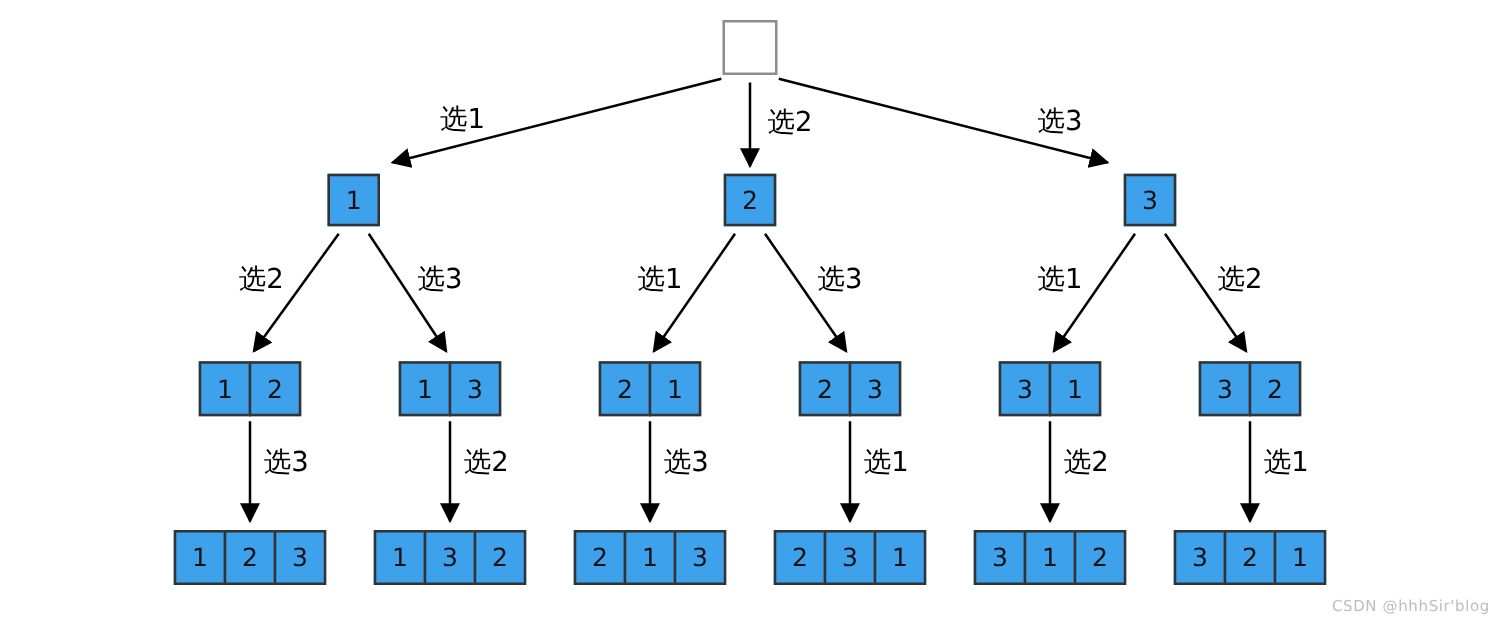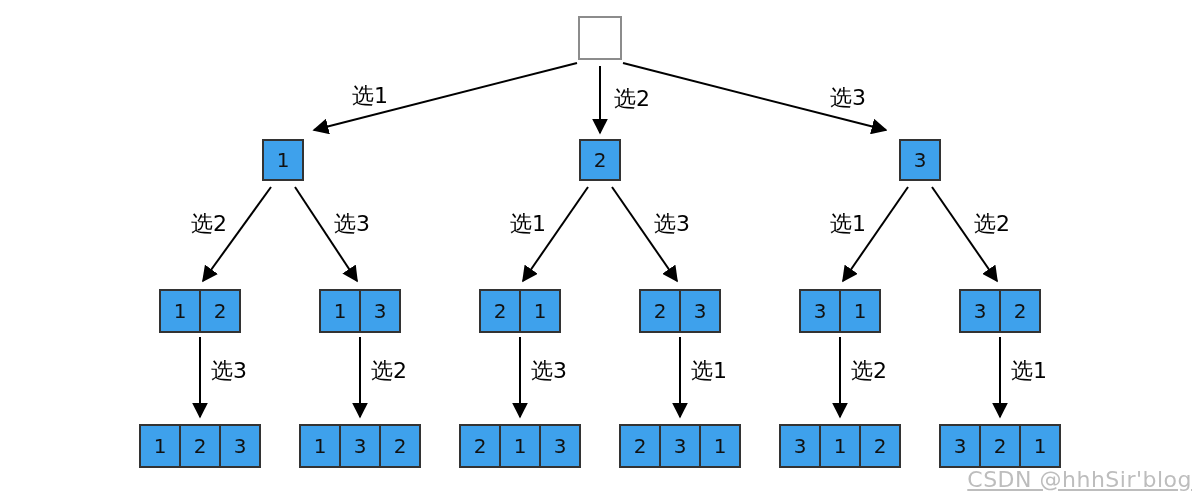--- a/index.html
+++ b/index.html
@@ -42,24 +42,23 @@
     transform: translate(-50%, -50%);
     font-size: 22px;
     color: var(--label-text, #000000);
     white-space: nowrap;
     line-height: 1;
   }
   .watermark {
     position: absolute;
     right: 8px;
     bottom: 8px;
-    font-size: 22px;
+    font-size: 12px;
     color: var(--watermark-color, #BDBDBD);
     letter-spacing: 0.5px;
-    text-decoration: underline;
   }
 </style>
 </head>
 <body>
 
 <div class="stage">
   <svg class="edges-svg" id="edges-svg" width="1200" height="500" viewBox="0 0 1200 500" xmlns="http://www.w3.org/2000/svg">
     <defs>
       <marker id="arrowhead" viewBox="0 0 10 10" refX="9" refY="5" markerWidth="8" markerHeight="8" orient="auto-start-reverse">
         <path d="M 0 0 L 10 5 L 0 10 z" id="arrowhead-path" fill="#000000"></path>

